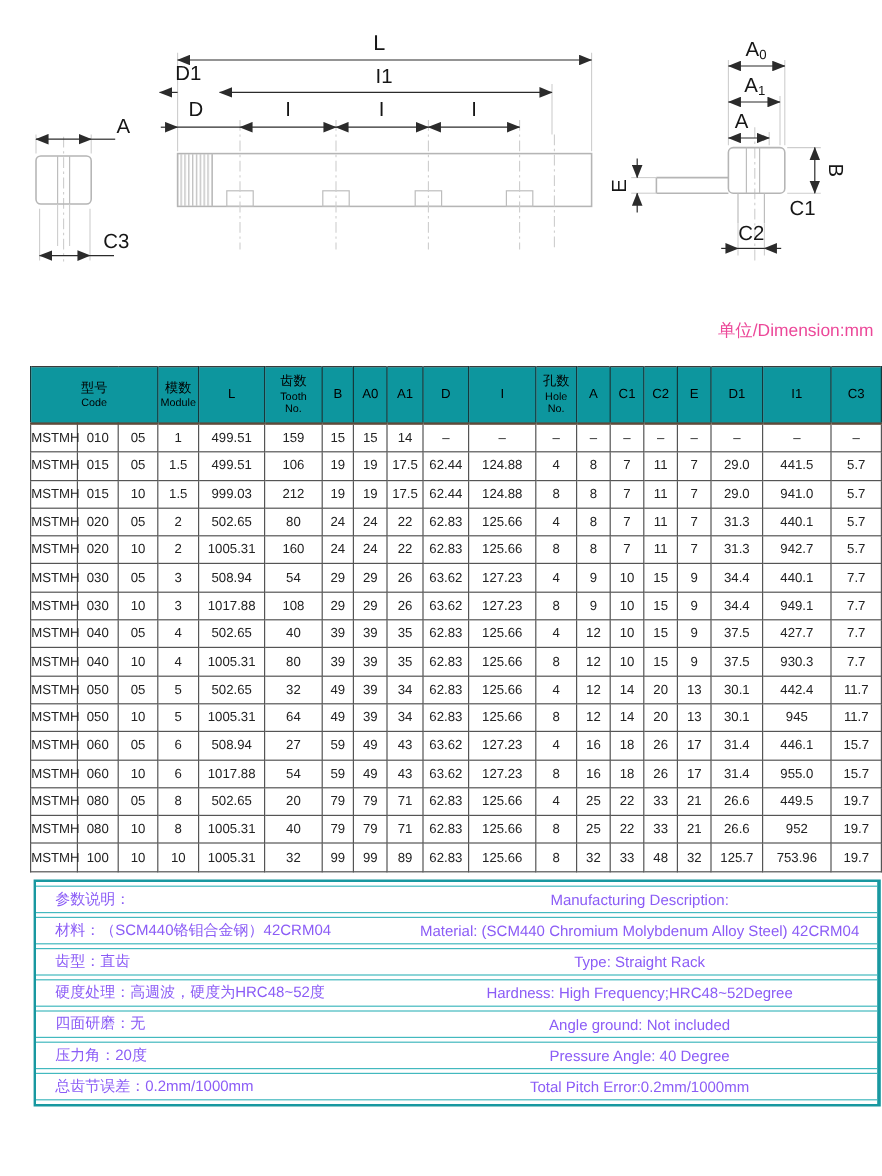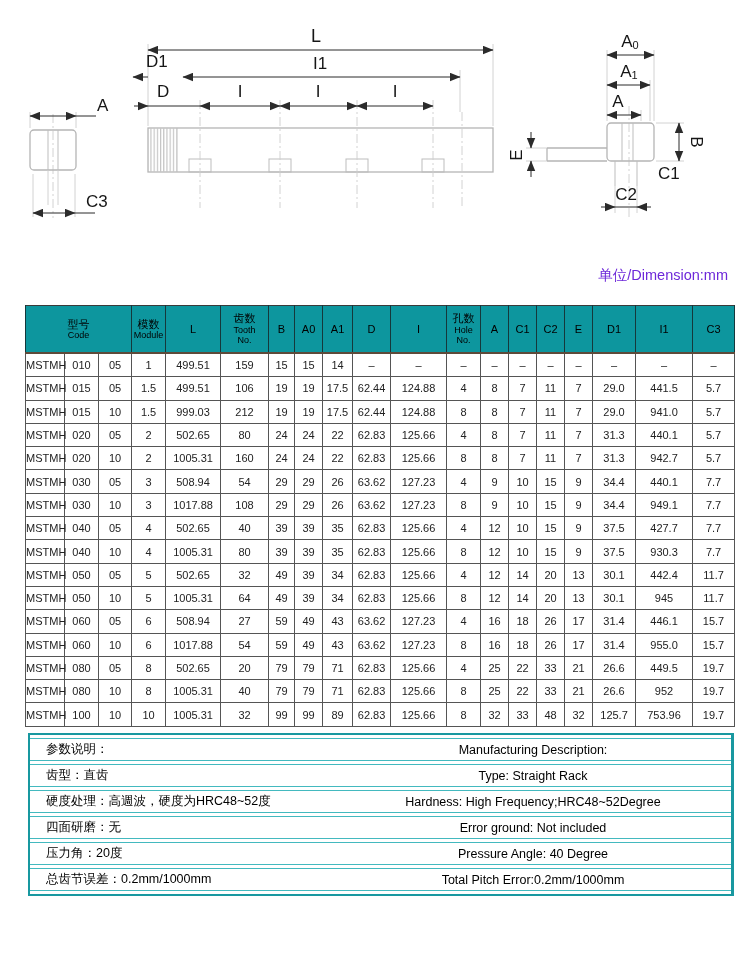--- a/index.html
+++ b/index.html
@@ -12,35 +12,35 @@
   .part{fill:none;stroke:#b5b5b5;stroke-width:1.3;}
   .partThin{fill:none;stroke:#bdbdbd;stroke-width:1;}
   .ext{stroke:#cdcdcd;stroke-width:0.9;fill:none;}
   .cl{stroke:#cdcdcd;stroke-width:0.9;fill:none;stroke-dasharray:9 3 2 3;}
   .dim{stroke:#2b2b2b;stroke-width:1;fill:none;}
   .lbl{font-size:17px;}
   .lblBig{font-size:18px;}
   .sub{font-size:11px;}
 
   
-  #unit-note{position:absolute;top:266px;right:7px;font-size:14.5px;color:#6d28d9;}
+  #unit-note{position:absolute;top:266px;right:7px;font-size:14.5px;color:#ec4899;}
 
   
   #dims-table{position:absolute;left:25px;top:305px;width:709px;border-collapse:collapse;table-layout:fixed;border:1.5px solid #3a3a3a;}
   #dims-table thead th{background:#0D969E;color:#000000;font-weight:normal;vertical-align:middle;
     border-right:1px solid #15383b;border-left:1px solid #15383b;border-bottom:2px solid #5E4A3A;
     height:46px;padding:0;line-height:1.15;}
   .hl{font-size:9px;}
   .hl0{font-size:11px;}
   #dims-table tbody td{border:1px solid #555;font-size:11px;color:#222;text-align:center;height:22.3px;background:#fff;padding:0;}
 
   
   #specs-wrap{position:absolute;left:28px;top:733px;width:701px;border:2px solid #1898A0;border-right-width:3px;background:#fff;}
   #specs-table{width:100%;border-collapse:separate;border-spacing:0 3px;}
-  #specs-table td{border-top:1px solid #43B9BF;border-bottom:1px solid #43B9BF;height:19px;font-size:12.5px;color:#000000;vertical-align:middle;}
+  #specs-table td{border-top:1px solid #43B9BF;border-bottom:1px solid #43B9BF;height:19px;font-size:12.5px;color:#8b5cf6;vertical-align:middle;}
   td.spec-zh{width:283px;padding-left:16px;}
   td.spec-en{padding-left:6px;text-align:center;}
 </style>
 </head>
 <body>
 
 <div id="page">
 
   <svg id="drawings" width="735" height="258" viewBox="0 0 735 258" xmlns="http://www.w3.org/2000/svg">
     <defs>
@@ -592,30 +592,34 @@
   </table>
 
   <div id="specs-wrap">
     <table id="specs-table">
       <tbody id="spec-body">
           <tr>
             <td class="spec-zh">参数说明：</td>
             <td class="spec-en">Manufacturing Description:</td>
           </tr>
           <tr>
+            <td class="spec-zh">材料：（SCM440铬钼合金钢）42CRM04</td>
+            <td class="spec-en">Material: (SCM440 Chromium Molybdenum Alloy Steel) 42CRM04</td>
+          </tr>
+          <tr>
             <td class="spec-zh">齿型：直齿</td>
             <td class="spec-en">Type: Straight Rack</td>
           </tr>
           <tr>
             <td class="spec-zh">硬度处理：高週波，硬度为HRC48~52度</td>
             <td class="spec-en">Hardness: High Frequency;HRC48~52Degree</td>
           </tr>
           <tr>
             <td class="spec-zh">四面研磨：无</td>
-            <td class="spec-en">Error ground: Not included</td>
+            <td class="spec-en">Angle ground: Not included</td>
           </tr>
           <tr>
             <td class="spec-zh">压力角：20度</td>
             <td class="spec-en">Pressure Angle: 40 Degree</td>
           </tr>
           <tr>
             <td class="spec-zh">总齿节误差：0.2mm/1000mm</td>
             <td class="spec-en">Total Pitch Error:0.2mm/1000mm</td>
           </tr>
         </tbody>

